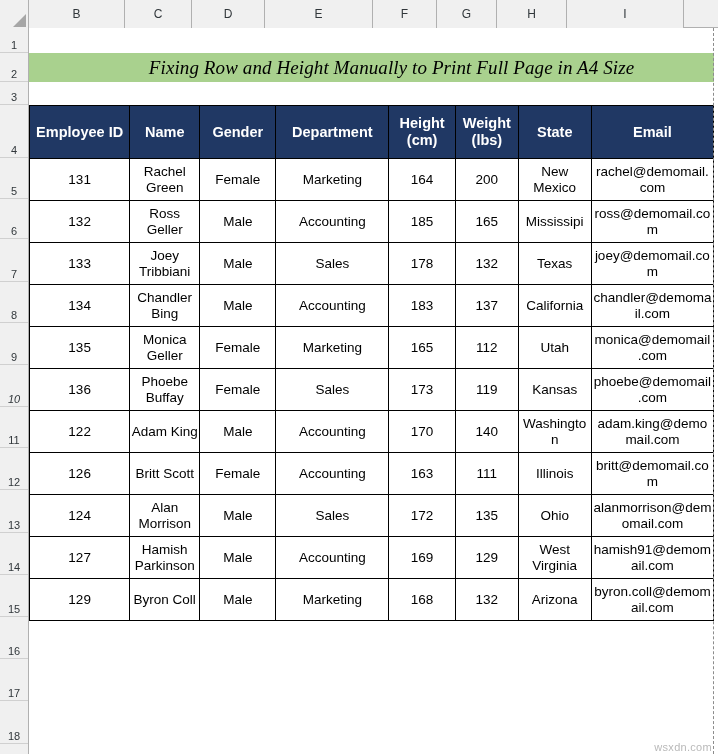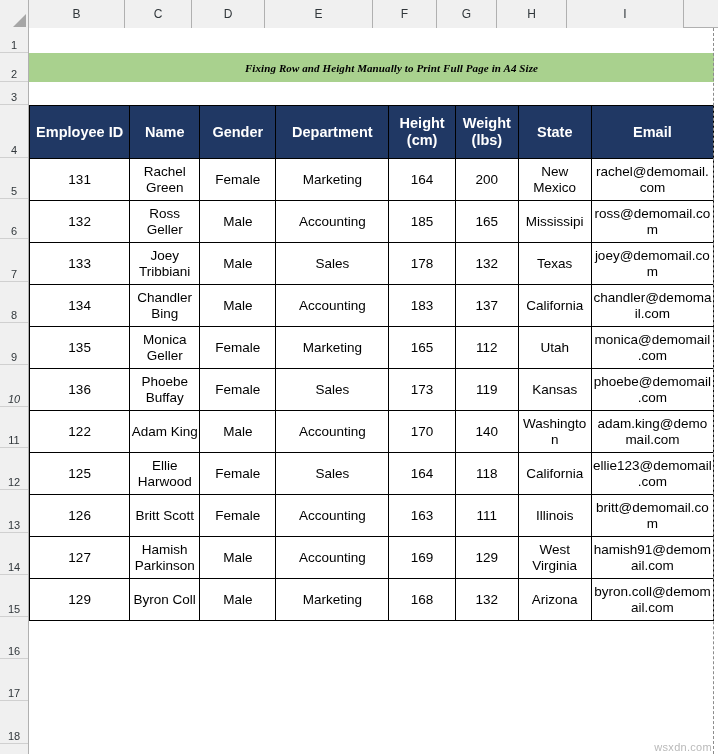--- a/index.html
+++ b/index.html
@@ -91,22 +91,22 @@
   .title-banner {
     width: 685px;
     background: #a9d18e;
     display: flex;
     align-items: center;
     justify-content: center;
   }
   .title-banner .title-text {
     font-family: "Liberation Serif", serif;
     font-style: italic;
-    font-weight: bold;
-    font-size: 11px;
+    font-weight: normal;
+    font-size: 19px;
     color: #000000;
     letter-spacing: 0.1px;
     white-space: nowrap;
     margin-left: 40px;
   }
 
   
   table.data-table {
     border-collapse: collapse;
     table-layout: fixed;
@@ -357,40 +357,40 @@
             <td>122</td>
             <td>Adam King</td>
             <td>Male</td>
             <td>Accounting</td>
             <td>170</td>
             <td>140</td>
             <td>Washington</td>
             <td class="col-email">adam.king@demomail.com</td>
           </tr>
           <tr>
-            <td>125</td>
-            <td>Ellie Harwood</td>
-            <td>Female</td>
-            <td>Sales</td>
-            <td>164</td>
-            <td>118</td>
-            <td>California</td>
-            <td class="col-email">ellie123@demomail.com</td>
-          </tr>
-          <tr>
             <td>126</td>
             <td>Britt Scott</td>
             <td>Female</td>
             <td>Accounting</td>
             <td>163</td>
             <td>111</td>
             <td>Illinois</td>
             <td class="col-email">britt@demomail.com</td>
           </tr>
           <tr>
+            <td>124</td>
+            <td>Alan Morrison</td>
+            <td>Male</td>
+            <td>Sales</td>
+            <td>172</td>
+            <td>135</td>
+            <td>Ohio</td>
+            <td class="col-email">alanmorrison@demomail.com</td>
+          </tr>
+          <tr>
             <td>127</td>
             <td>Hamish Parkinson</td>
             <td>Male</td>
             <td>Accounting</td>
             <td>169</td>
             <td>129</td>
             <td>West Virginia</td>
             <td class="col-email">hamish91@demomail.com</td>
           </tr>
           <tr>

